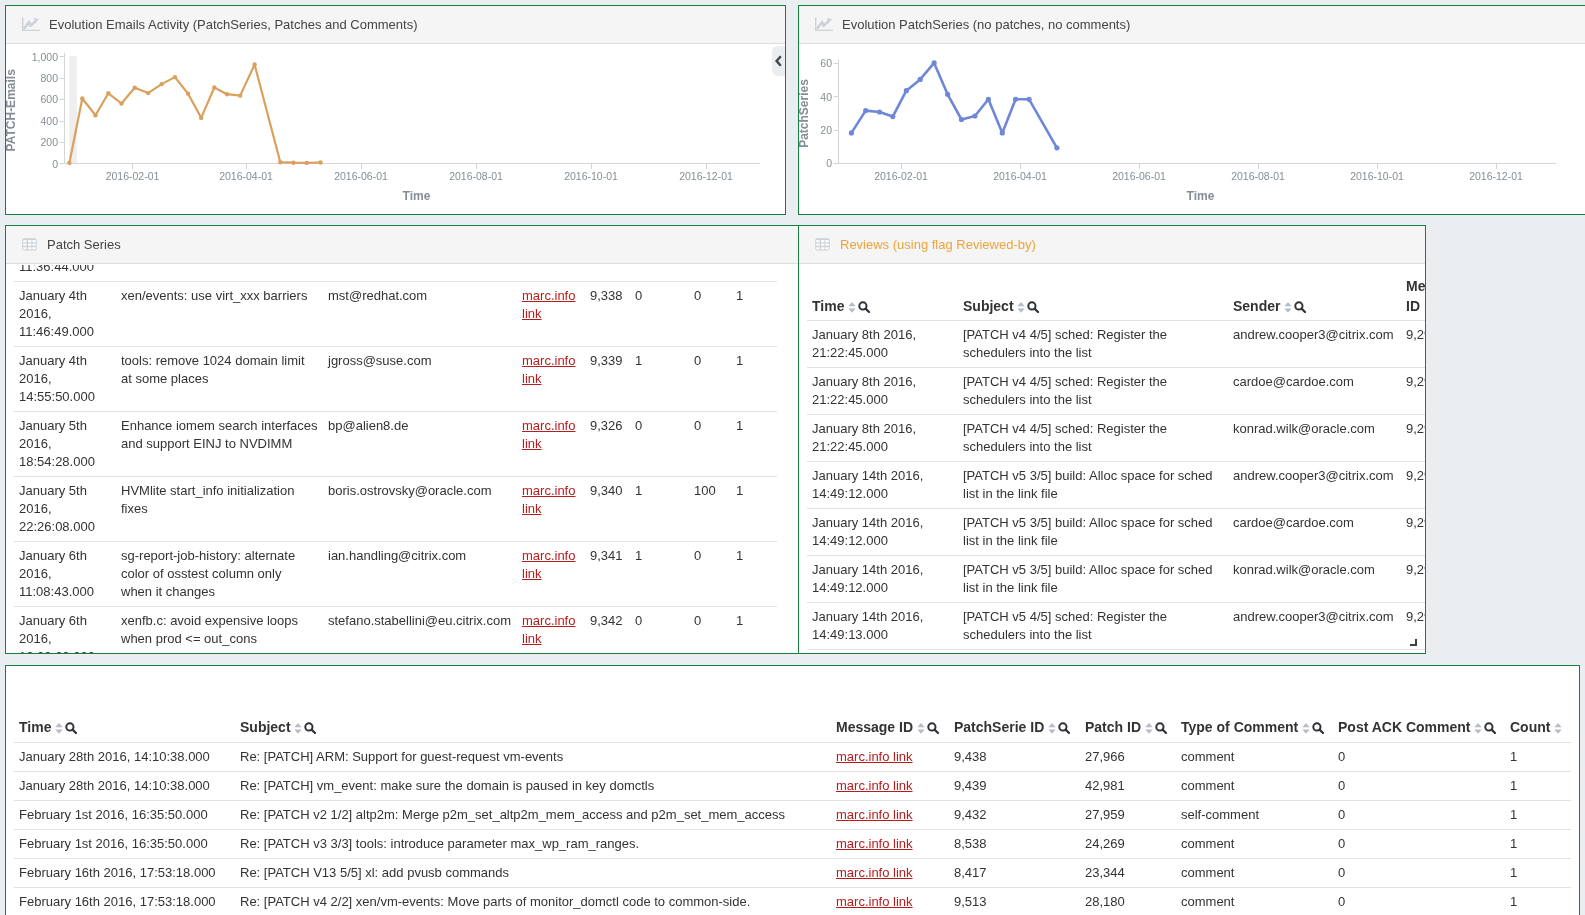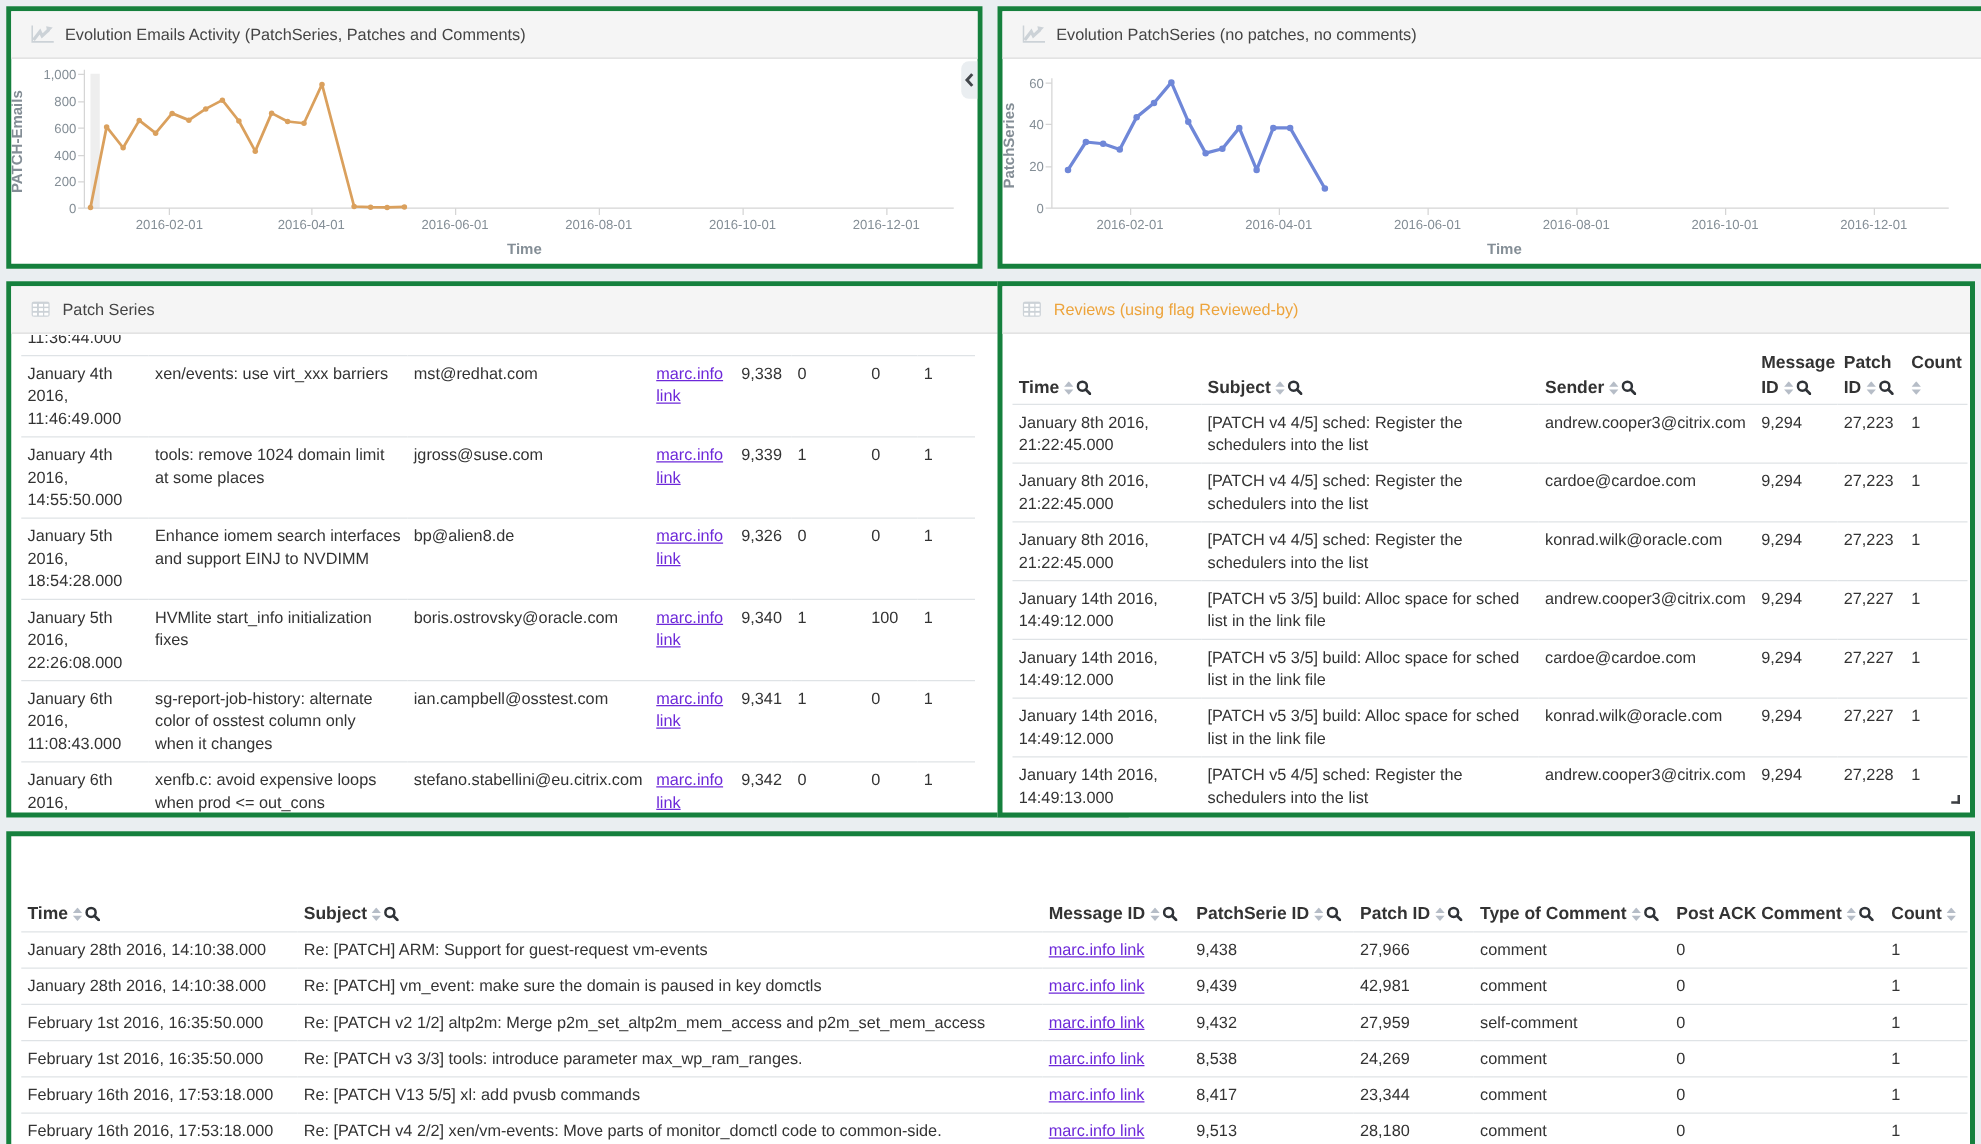--- a/index.html
+++ b/index.html
@@ -1,25 +1,25 @@
 <!DOCTYPE html>
 <html><head><meta charset="utf-8"><title>Dashboard</title>
 <style>
 * { margin:0; padding:0; box-sizing:border-box; }
 html,body { width:1585px; height:915px; overflow:hidden; background:#eaeef1;
   font-family:"Liberation Sans", sans-serif; }
-.panel { position:absolute; background:#fff; border:4px solid #15803d; }
+.panel { position:absolute; background:#fff; border:1px solid #15803d; }
 .phead { height:38px; background:#f5f5f5; border-bottom:1px solid #dddddd;
   display:flex; align-items:center; padding-left:16px; color:#444; font-size:13px; }
 .phead .ttl { margin-left:10px; }
 .phead .ttl2 { margin-left:8px; }
 .hico { flex:0 0 auto; display:block; }
 .pbody { position:absolute; left:0; top:39px; right:0; bottom:0; overflow:hidden; }
 .orange { color:#eda43c; }
-a.ml { color:#6d28d9; text-decoration:underline; }
+a.ml { color:#b91c1c; text-decoration:underline; }
 table { border-collapse:collapse; table-layout:fixed; font-size:13px; color:#333; }
 td { line-height:18px; vertical-align:top; border-bottom:1px solid #dfe3e6;
   word-wrap:break-word; overflow:hidden; }
 th { text-align:left; vertical-align:bottom; font-size:14px; color:#333;
   line-height:20px; border-bottom:1px solid #dfe3e6; font-weight:bold; }
 .si, .sg { vertical-align:-2px; }
 .sg { margin-left:2px; }
 .t45 td { padding:5px 5px;margin-left:12px; }
 .t45 th { padding:11px 5px 4px; }
 .t62 td { padding:5px 5px; }
@@ -236,21 +236,21 @@
             <td>boris.ostrovsky@oracle.com</td>
             <td><a class="ml">marc.info<br>link</a></td>
             <td>9,340</td>
             <td>1</td>
             <td>100</td>
             <td>1</td>
           </tr>
           <tr>
             <td>January 6th<br>2016,<br>11:08:43.000</td>
             <td>sg-report-job-history: alternate<br>color of osstest column only<br>when it changes</td>
-            <td>ian.campbell@osstest.com</td>
+            <td>ian.handling@citrix.com</td>
             <td><a class="ml">marc.info<br>link</a></td>
             <td>9,341</td>
             <td>1</td>
             <td>0</td>
             <td>1</td>
           </tr>
           <tr>
             <td>January 6th<br>2016,<br>12:00:00.000</td>
             <td>xenfb.c: avoid expensive loops<br>when prod &lt;= out_cons</td>
             <td>stefano.stabellini@eu.citrix.com</td>
@@ -258,21 +258,21 @@
             <td>9,342</td>
             <td>0</td>
             <td>0</td>
             <td>1</td>
           </tr>
         </tbody>
     </table>
   </div>
 </div>
 
-<div class="panel" style="left:798px;top:225px;width:782px;height:429px">
+<div class="panel" style="left:798px;top:225px;width:628px;height:429px">
   <div class="phead">
       <svg class="hico" width="15" height="13" viewBox="0 0 15 13">
         <rect x="0.2" y="0.2" width="14.5" height="12.2" rx="2" fill="#ccd2d7"></rect>
         <rect x="1.3" y="2.1" width="3.3" height="2.2" fill="#ffffff"></rect>
         <rect x="6.1" y="2.1" width="3.3" height="2.2" fill="#ffffff"></rect>
         <rect x="10.4" y="2.1" width="3.3" height="2.2" fill="#ffffff"></rect>
         <rect x="1.3" y="5.5" width="3.3" height="2.2" fill="#ffffff"></rect>
         <rect x="6.1" y="5.5" width="3.3" height="2.2" fill="#ffffff"></rect>
         <rect x="10.4" y="5.5" width="3.3" height="2.2" fill="#ffffff"></rect>
         <rect x="1.3" y="9.2" width="3.3" height="2.2" fill="#ffffff"></rect>

